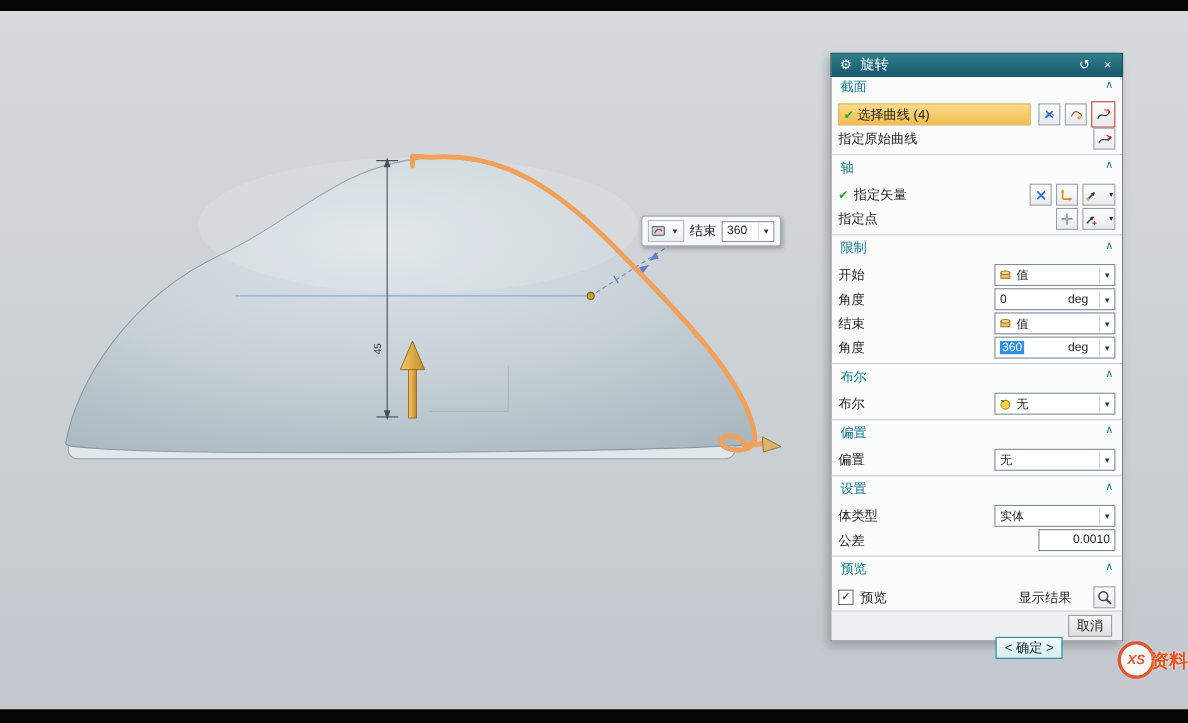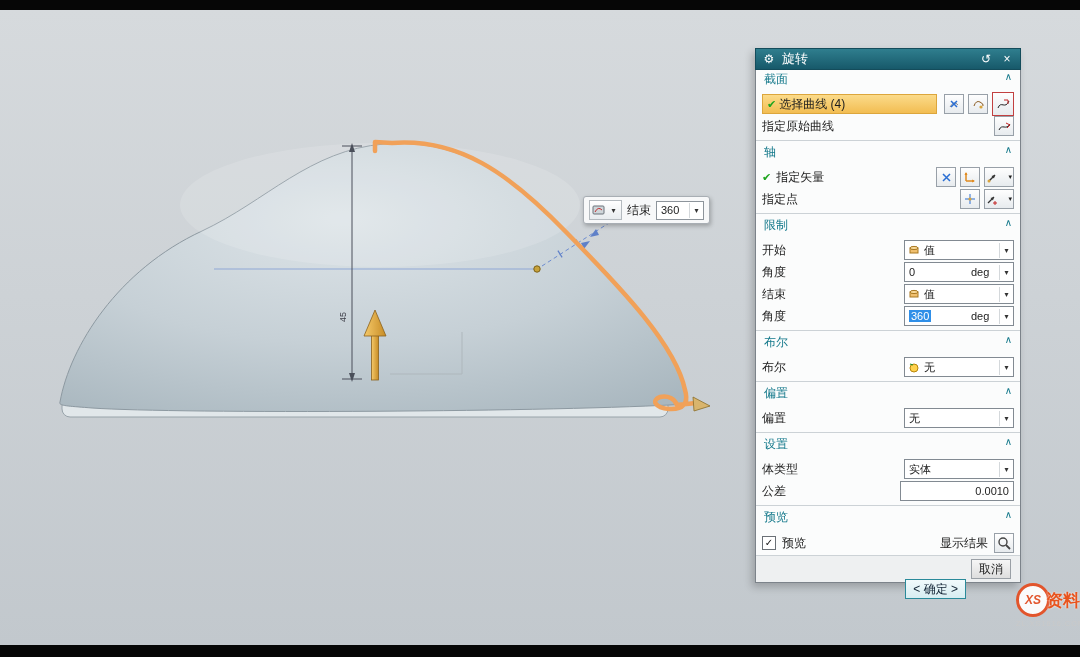--- a/index.html
+++ b/index.html
@@ -44,24 +44,24 @@
         background:linear-gradient(#fefefe,#e7ebee);display:inline-flex;align-items:center;justify-content:center;}
   .ibtn.tall{height:22px;width:20px;border-color:#c24040;}
   .ibtn.combo{width:26px;justify-content:space-between;padding:0 1px;}
   .dd{width:108px;height:18px;border:1px solid #828a92;background:#fff;display:flex;
       align-items:center;margin-left:auto;font-size:11px;}
   .dd .txt{padding-left:4px;flex:1;text-align:left;}
   .dd .ic{margin-left:3px;flex:0 0 auto;display:inline-flex;}
   .dd .unit{width:28px;text-align:left;}
   .sel{background:#2f8fe8;color:#fff;padding:0 2px;}
   .inputbox{width:64px;height:18px;border:1px solid #828a92;background:#fff;margin-left:auto;
-            display:flex;align-items:center;justify-content:flex-end;padding-right:4px;font-size:11px;padding-left:44px;}
+            display:flex;align-items:center;justify-content:flex-end;padding-right:4px;font-size:11px;}
   .cb{width:12px;height:12px;border:1px solid #6a7076;background:#fff;display:inline-flex;
       align-items:center;justify-content:center;font-size:10px;line-height:10px;margin-right:4px;color:#111;flex:0 0 auto;}
-  .rtxt{margin-left:auto;margin-right:2px;text-align:center;}
+  .rtxt{margin-left:auto;margin-right:16px;text-align:center;}
   .footer{height:26px;display:flex;align-items:center;justify-content:flex-end;gap:5px;
           padding:0 9px;background:#eef0f1;border-top:1px solid #ccd2d6;}
   .btn{height:18px;padding:0 7px;font-size:12px;display:inline-flex;align-items:center;}
   .btn.ok{border:1px solid #2a8a9a;background:linear-gradient(#f1fafc,#d7edf1);color:#123;margin-top:40px;}
   .btn.cancel{border:1px solid #9aa0a6;background:linear-gradient(#f6f6f6,#dedede);color:#222;}
 
   
   .wm{position:absolute;left:1016px;top:583px;z-index:20;width:64px;}
   .wm-row{display:flex;align-items:center;}
   .wm-circle{width:28px;height:28px;border:3px solid #e2552c;border-radius:50%;background:rgba(255,255,255,.92);

